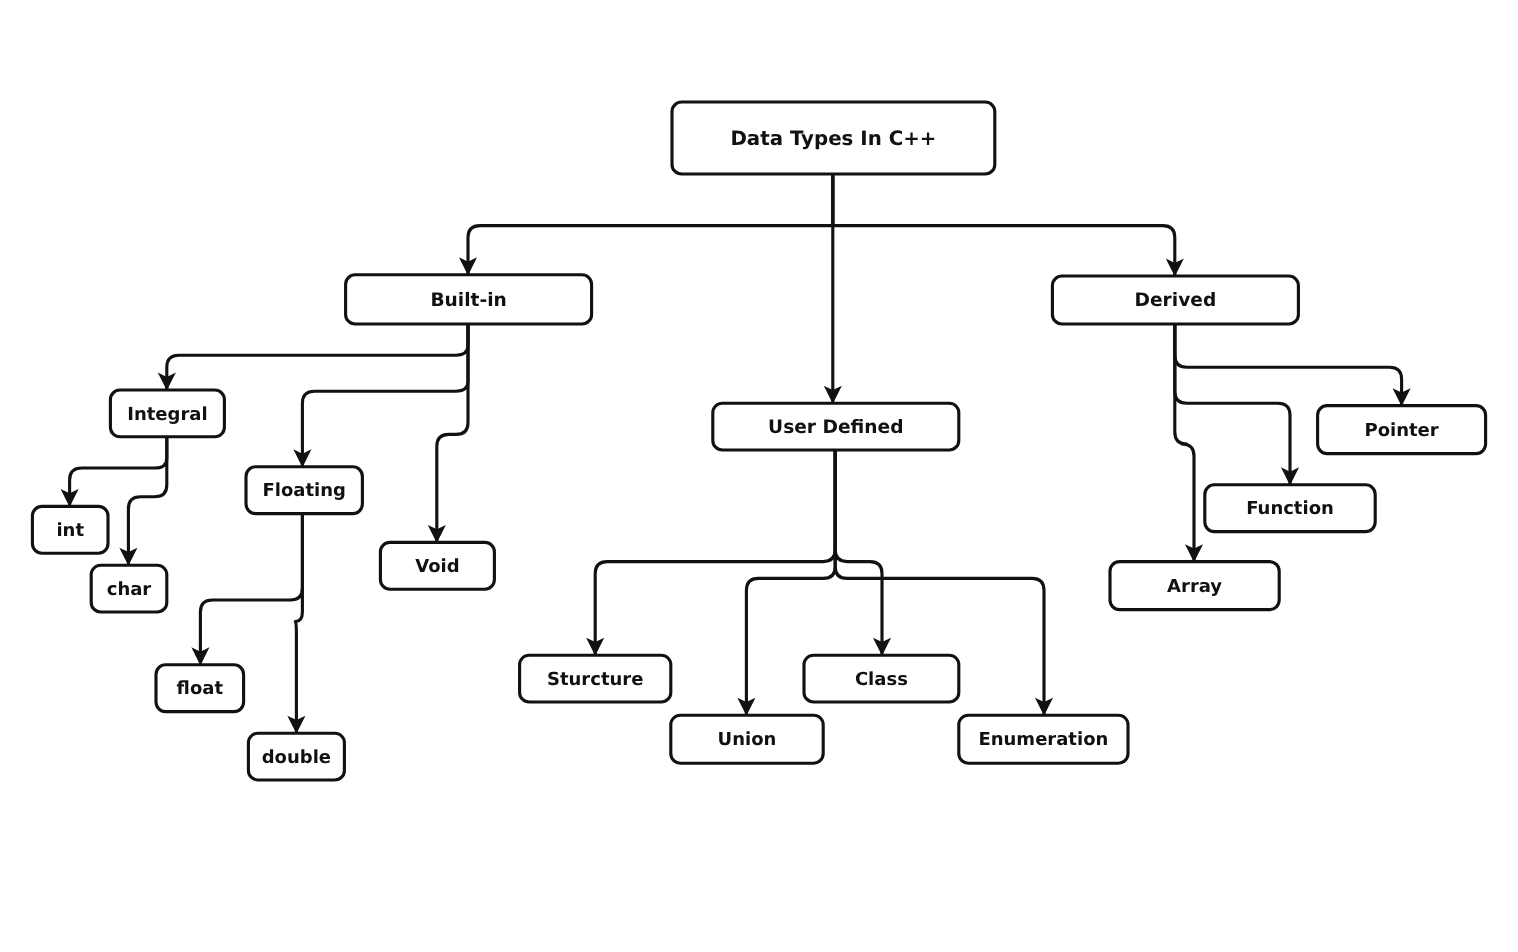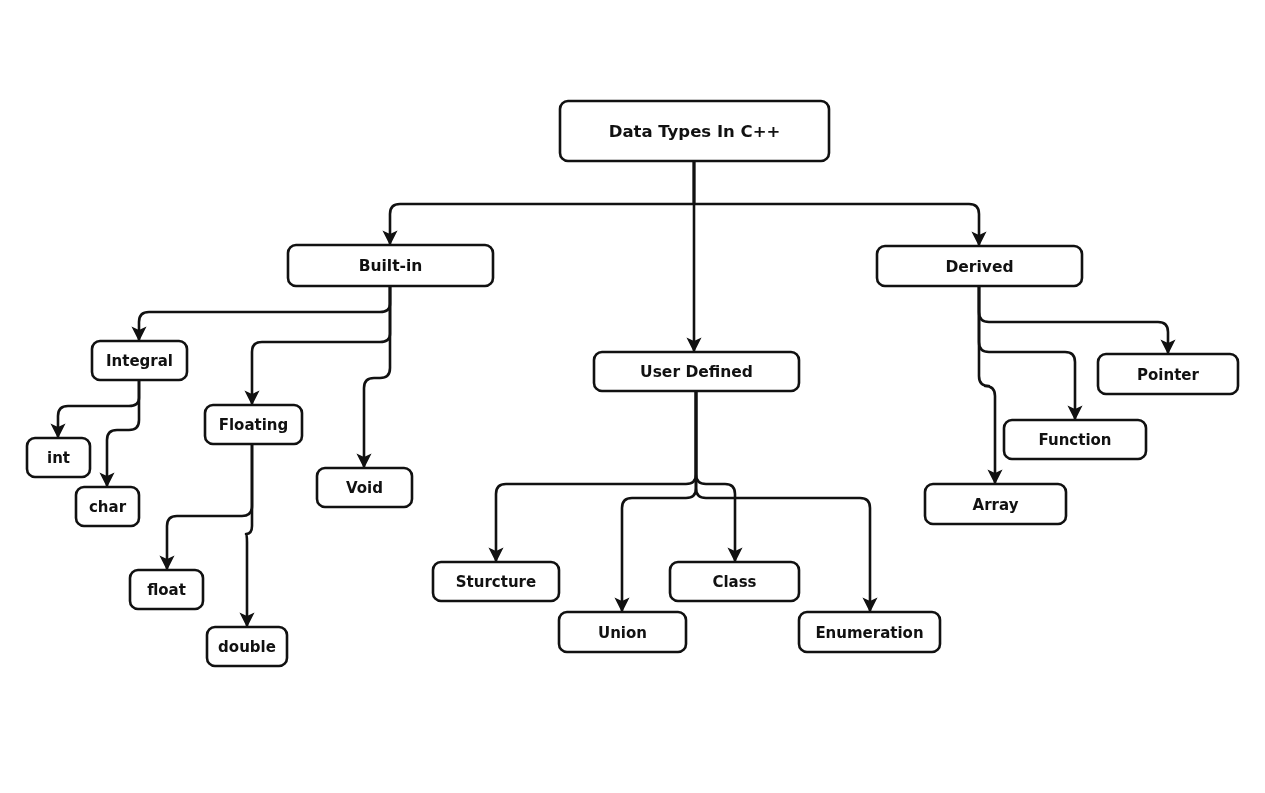--- a/index.html
+++ b/index.html
@@ -11,21 +11,21 @@
   body {
     width: 1265px;
     height: 793px;
     position: relative;
     overflow: hidden;
     font-family: "DejaVu Sans", "Liberation Sans", sans-serif;
   }
   #diagram-root {
     position: absolute;
     left: 0;
-    top: 16px;
+    top: 0;
     width: 1265px;
     height: 687px;
   }
   svg.flow-canvas {
     position: absolute;
     left: 0;
     top: 0;
     width: 1265px;
     height: 793px;
     display: block;

